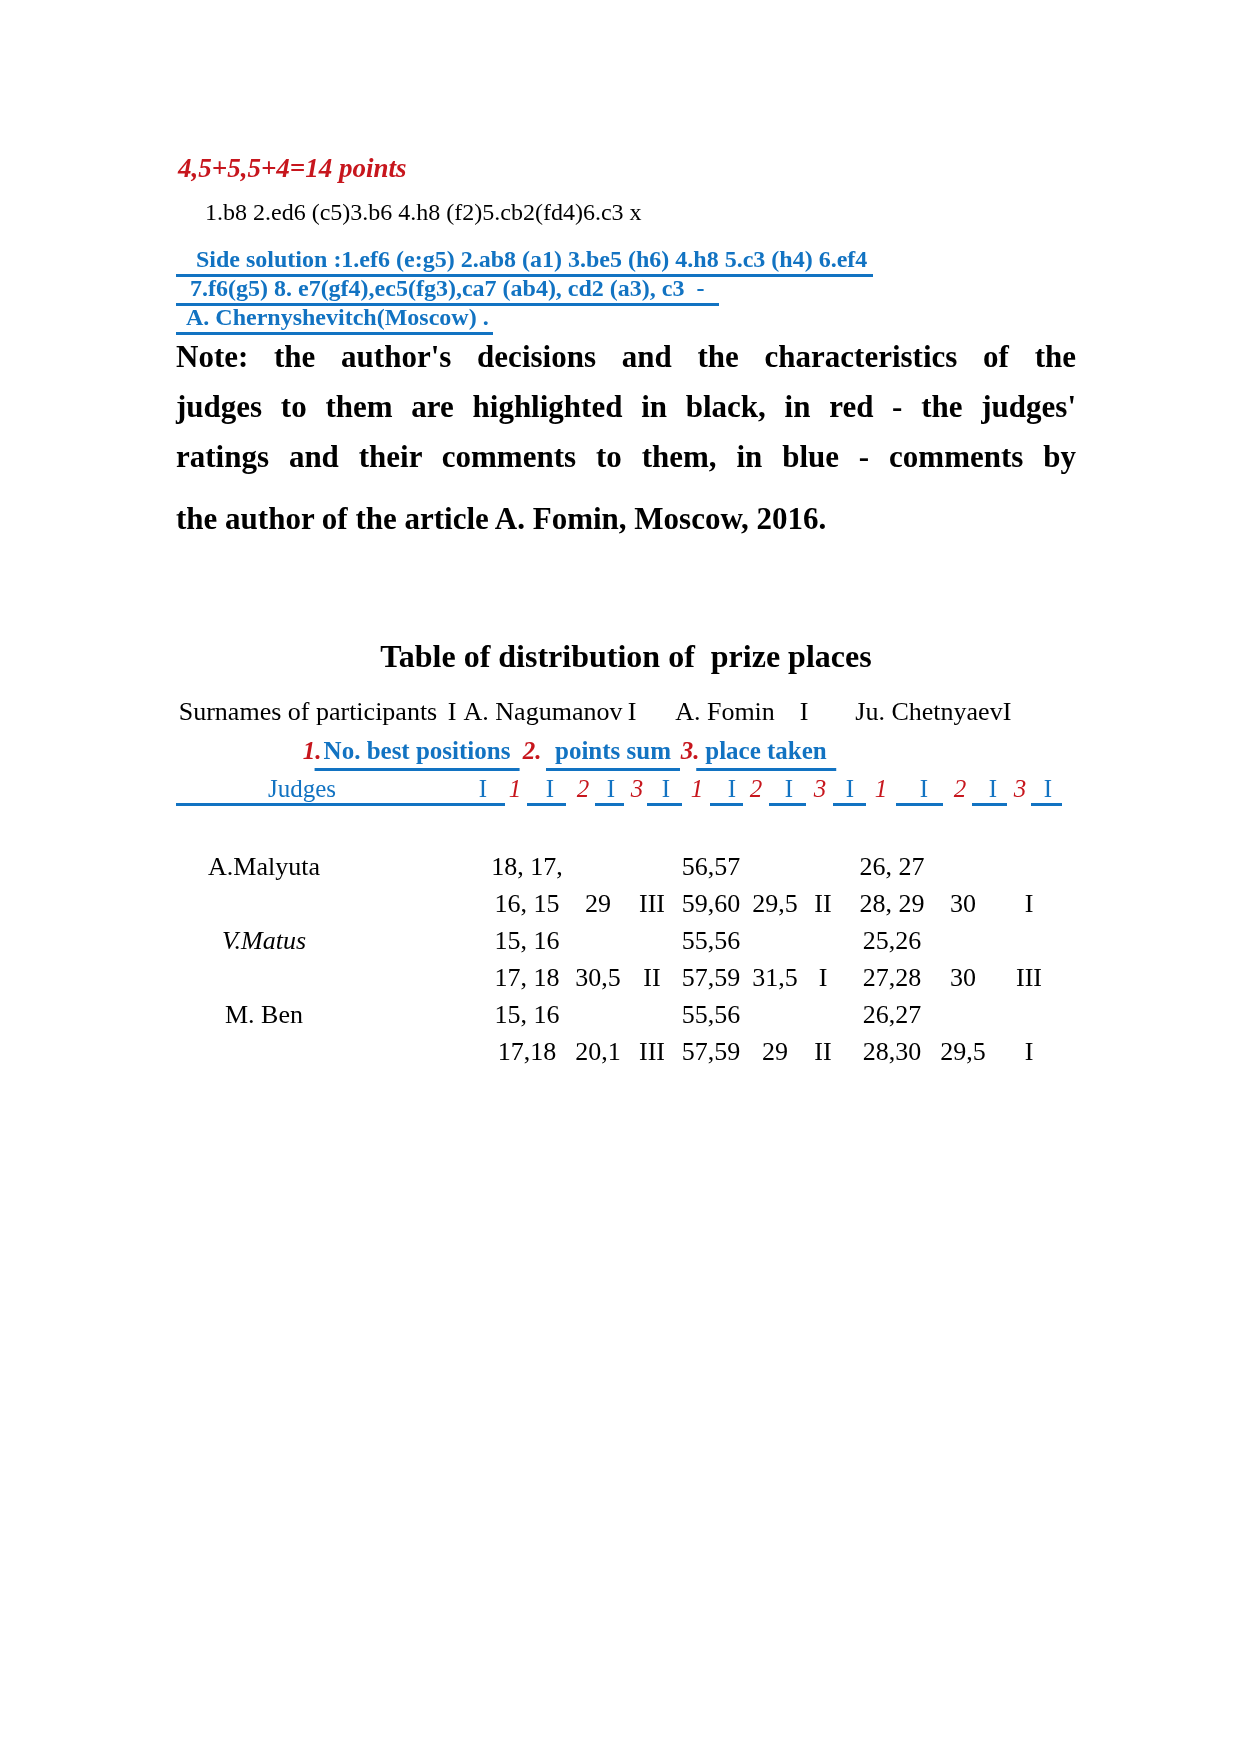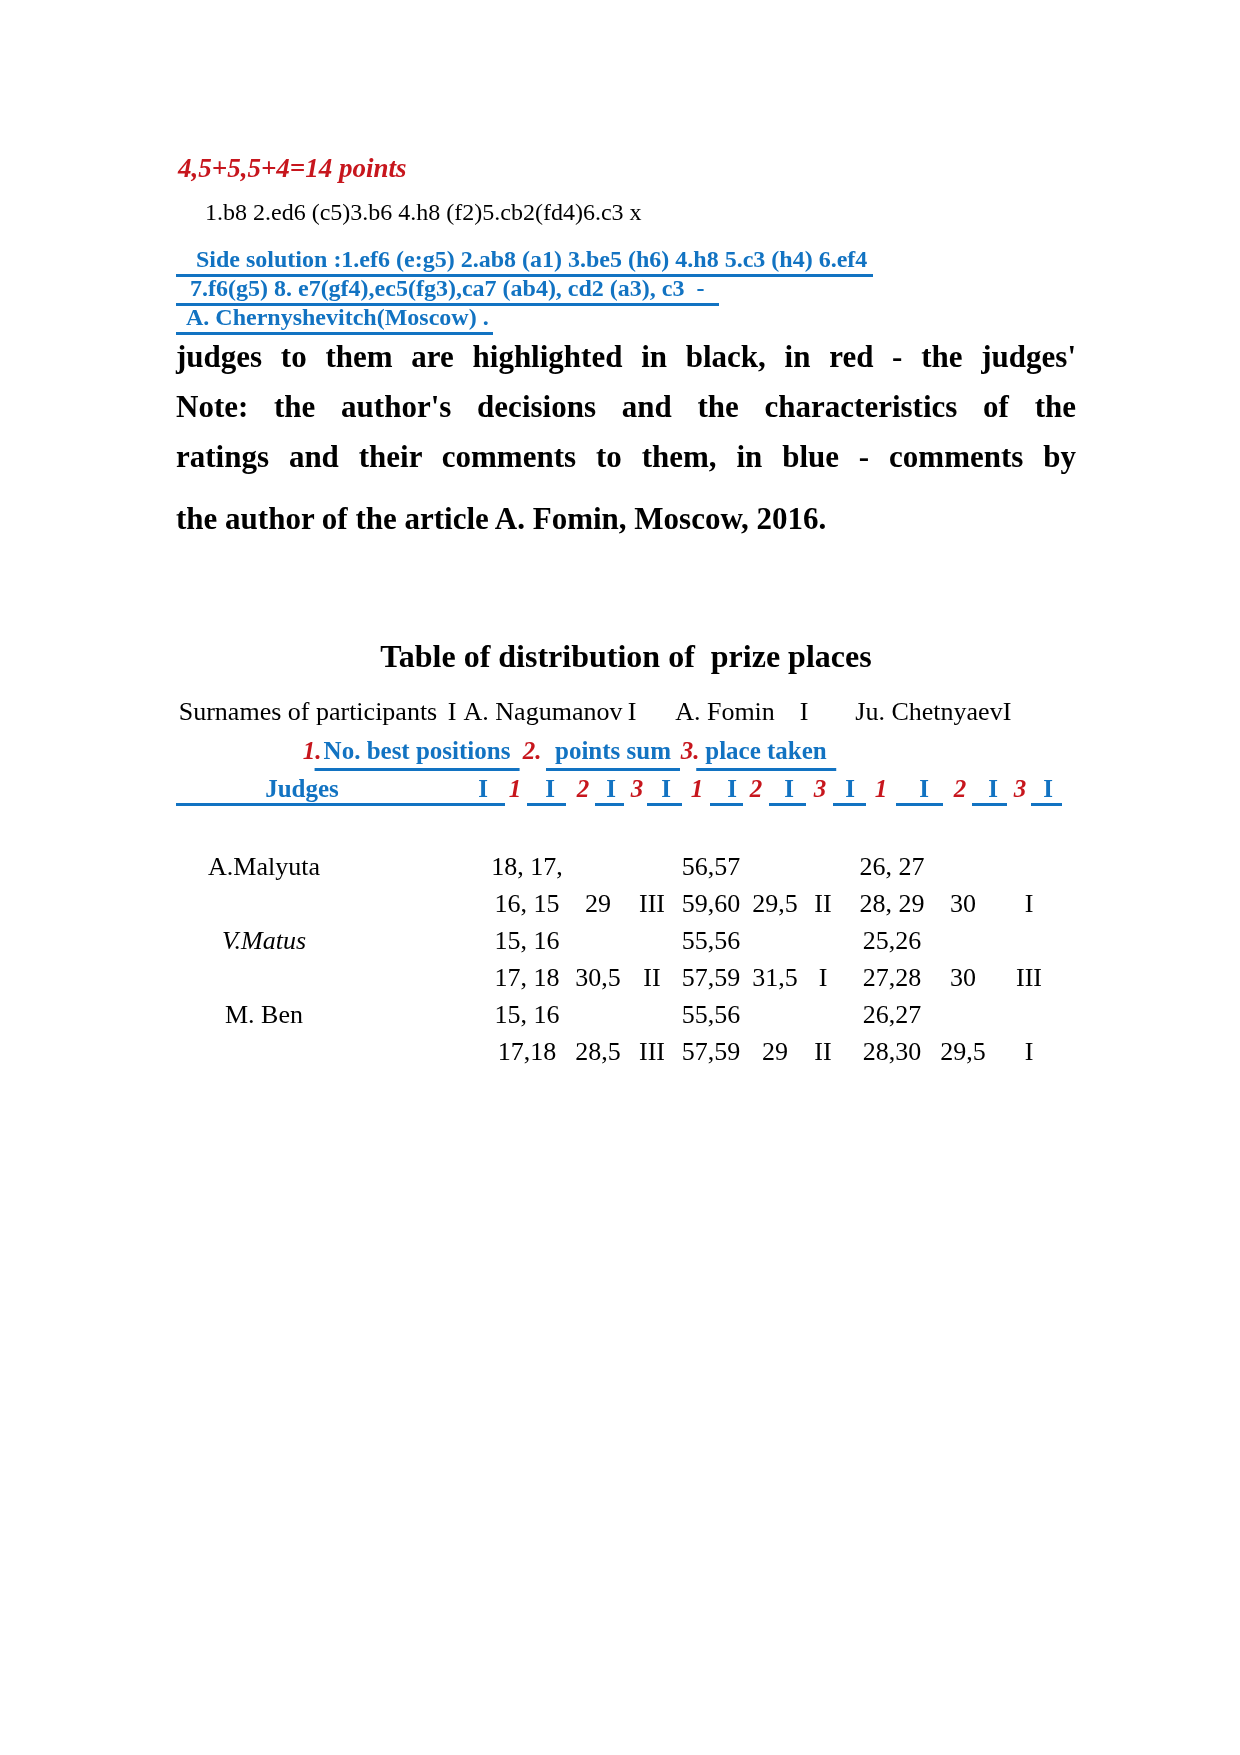--- a/index.html
+++ b/index.html
@@ -24,21 +24,21 @@
   #side-line-2{top:304px;padding-left:10px;padding-right:4px;}
   
   #note{left:176px;top:332px;width:900px;font-size:31px;font-weight:bold;line-height:50px;}
   #note .note-line{text-align:justify;text-align-last:justify;}
   #note .note-line.last{text-align:center;text-align-last:left;margin-top:12px;}
   
   #table-title{left:176px;top:638px;width:900px;text-align:center;font-size:32px;font-weight:bold;white-space:pre;}
   .tok-row{position:absolute;left:0;top:0;width:1240px;height:32px;line-height:32px;}
   #participants-row{top:696px;font-size:26px;}
   #legend-row{top:735px;font-size:25px;font-weight:bold;}
-  #judges-row{top:773px;font-size:25px;font-weight:bold;}
+  #judges-row{top:773px;font-size:25px;font-weight:normal;}
   .trow{position:absolute;left:0;width:1240px;height:34px;line-height:34px;font-size:26px;margin-top:36px;}
   .tok{position:absolute;transform:translateX(-50%);white-space:pre;display:inline-block;}
   .tok.black{color:#000;}
   .tok.blue{color:var(--blue);}
   .tok.blue-ul{color:var(--blue);border-bottom:3px solid var(--blue);padding:0 9px 1px 9px;}
   .tok.red{color:var(--red);font-style:italic;}
   .useg{position:absolute;height:3px;background:var(--blue);top:803px;}
 </style>
 </head>
 <body>
@@ -47,22 +47,22 @@
 
   <div class="abs" id="points-line">4,5+5,5+4=14 points</div>
 
   <div class="abs" id="main-solution">1.b8 2.ed6 (c5)3.b6 4.h8 (f2)5.cb2(fd4)6.c3 x</div>
 
   <div class="abs blue-line" id="side-line-0">Side solution :1.ef6 (e:g5) 2.ab8 (a1) 3.be5 (h6) 4.h8 5.c3 (h4) 6.ef4</div>
   <div class="abs blue-line" id="side-line-1">7.f6(g5) 8. e7(gf4),ec5(fg3),ca7 (ab4), cd2 (a3), c3  -</div>
   <div class="abs blue-line" id="side-line-2">A. Chernyshevitch(Moscow) .</div>
 
   <div class="abs" id="note" style="white-space:normal;">
+    <div class="note-line">Note:  the  author's  decisions  and  the  characteristics  of  the</div>
     <div class="note-line">judges to them are highlighted in black, in red - the judges'</div>
-    <div class="note-line">Note:  the  author's  decisions  and  the  characteristics  of  the</div>
     <div class="note-line">ratings and their  comments to  them,  in blue - comments by</div>
     <div class="note-line last">the author of the article A. Fomin, Moscow, 2016.</div>
   </div>
 
   <div class="abs" id="table-title">Table of distribution of  prize places</div>
 
   <div class="tok-row" id="participants-row">
       <span class="tok black" style="left: 308px;">Surnames of participants</span>
       <span class="tok black" style="left: 452px;">I</span>
       <span class="tok black" style="left: 543px;">A. Nagumanov</span>
@@ -138,21 +138,21 @@
         <span class="tok black" style="left: 1029px;">III</span>
       </div>
       <div class="trow" style="top: 962px;">
         <span class="tok black" style="left: 264px;">M. Ben</span>
         <span class="tok black" style="left: 527px;">15, 16</span>
         <span class="tok black" style="left: 711px;">55,56</span>
         <span class="tok black" style="left: 892px;">26,27</span>
       </div>
       <div class="trow" style="top: 999px;">
         <span class="tok black" style="left: 527px;">17,18</span>
-        <span class="tok black" style="left: 598px;">28,5</span>
+        <span class="tok black" style="left: 598px;">20,1</span>
         <span class="tok black" style="left: 652px;">III</span>
         <span class="tok black" style="left: 711px;">57,59</span>
         <span class="tok black" style="left: 775px;">29</span>
         <span class="tok black" style="left: 823px;">II</span>
         <span class="tok black" style="left: 892px;">28,30</span>
         <span class="tok black" style="left: 963px;">29,5</span>
         <span class="tok black" style="left: 1029px;">I</span>
       </div>
     </div>
 

